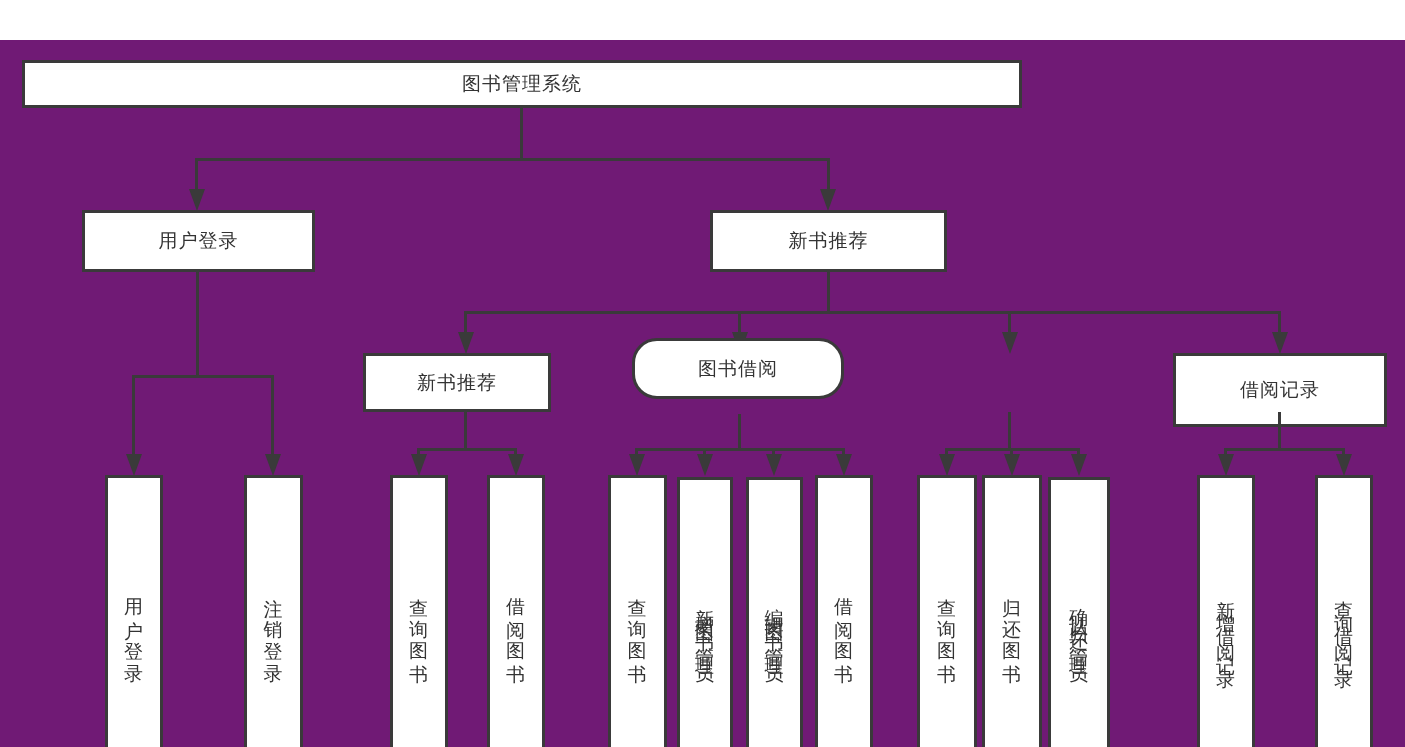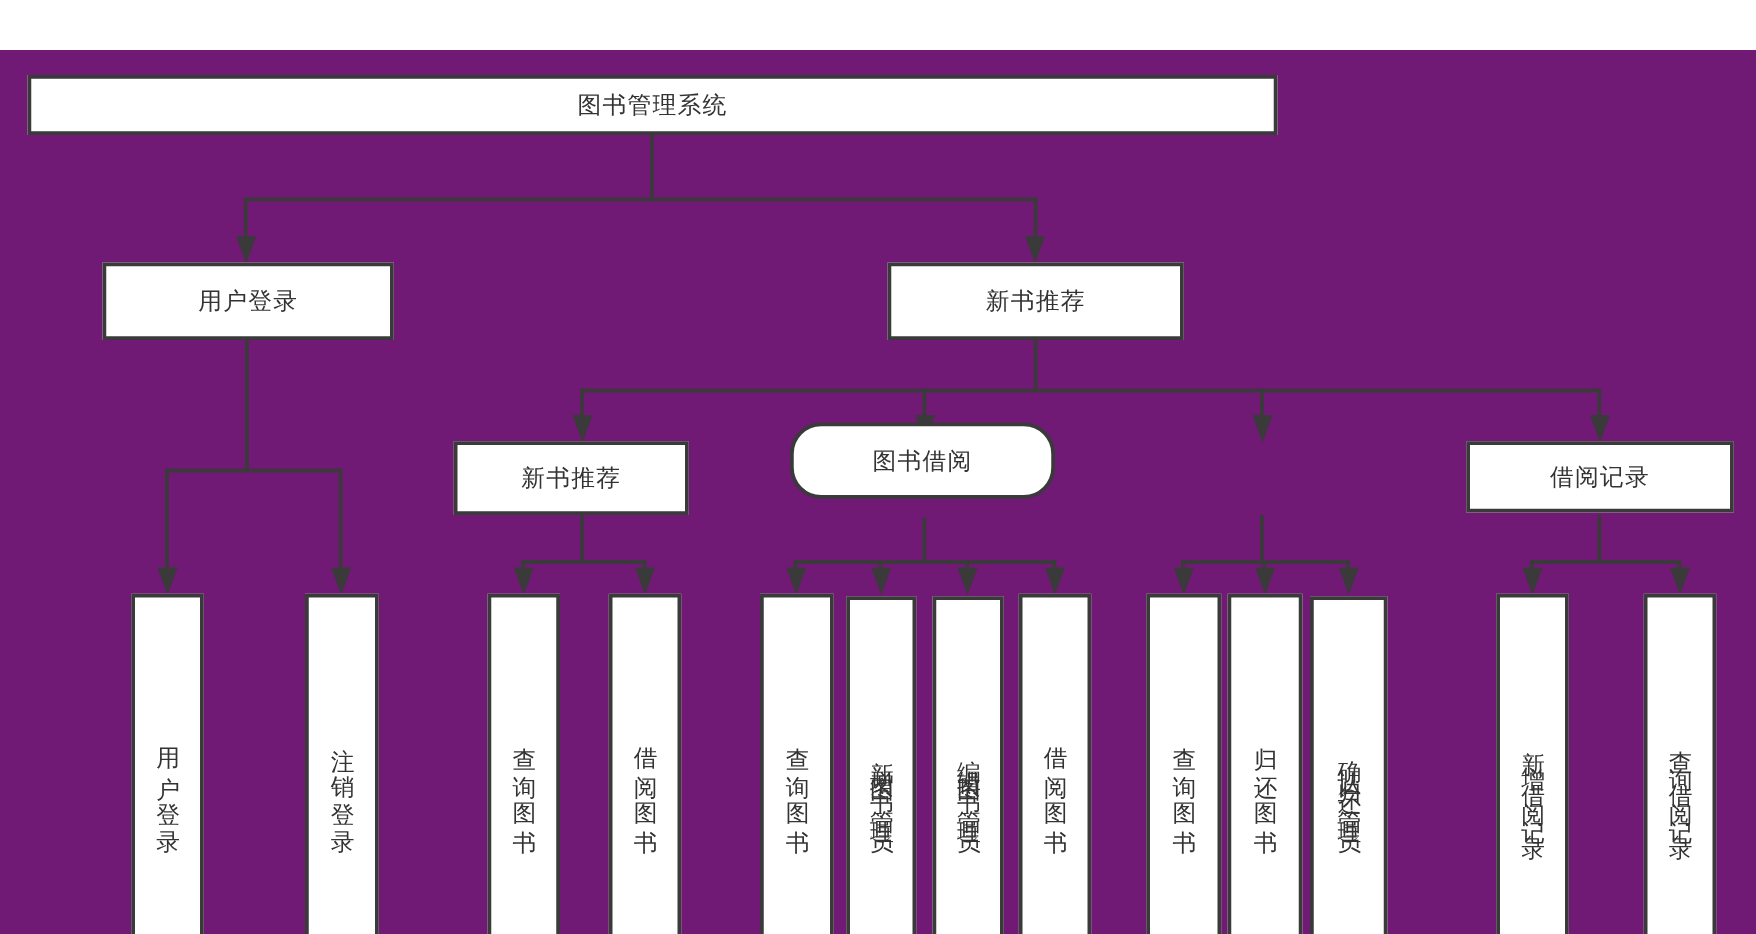--- a/index.html
+++ b/index.html
@@ -69,21 +69,21 @@
   <div class="arw" style="left:732px;top:292px;"></div>
   <div class="arw" style="left:1002px;top:292px;"></div>
   <div class="arw" style="left:1272px;top:292px;"></div>
 
   <div class="node" style="left:363px;top:313px;width:188px;height:59px;">
     <span class="hlabel">新书推荐</span>
   </div>
   <div class="node" style="left:632px;top:298px;width:212px;height:61px;border-radius:25px;">
     <span class="hlabel">图书借阅</span>
   </div>
-  <div class="node" style="left:1173px;top:313px;width:214px;height:57px;">
+  <div class="node" style="left:1173px;top:313px;width:214px;height:74px;">
     <span class="hlabel">借阅记录</span>
   </div>
 
   <div class="vl" style="left:464px;top:372px;height:36px;"></div>
   <div class="hl" style="left:417px;top:408px;width:100px;"></div>
   <div class="vl" style="left:417px;top:408px;height:10px;"></div>
   <div class="vl" style="left:514px;top:408px;height:10px;"></div>
   <div class="arw" style="left:411px;top:414px;"></div>
   <div class="arw" style="left:508px;top:414px;"></div>
 

